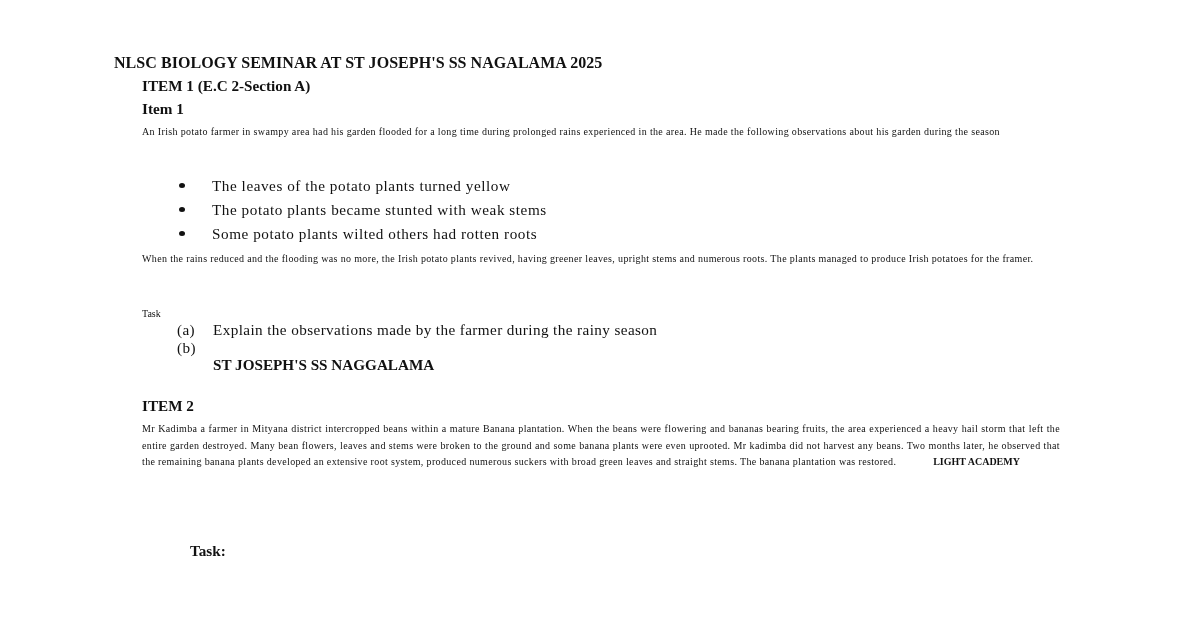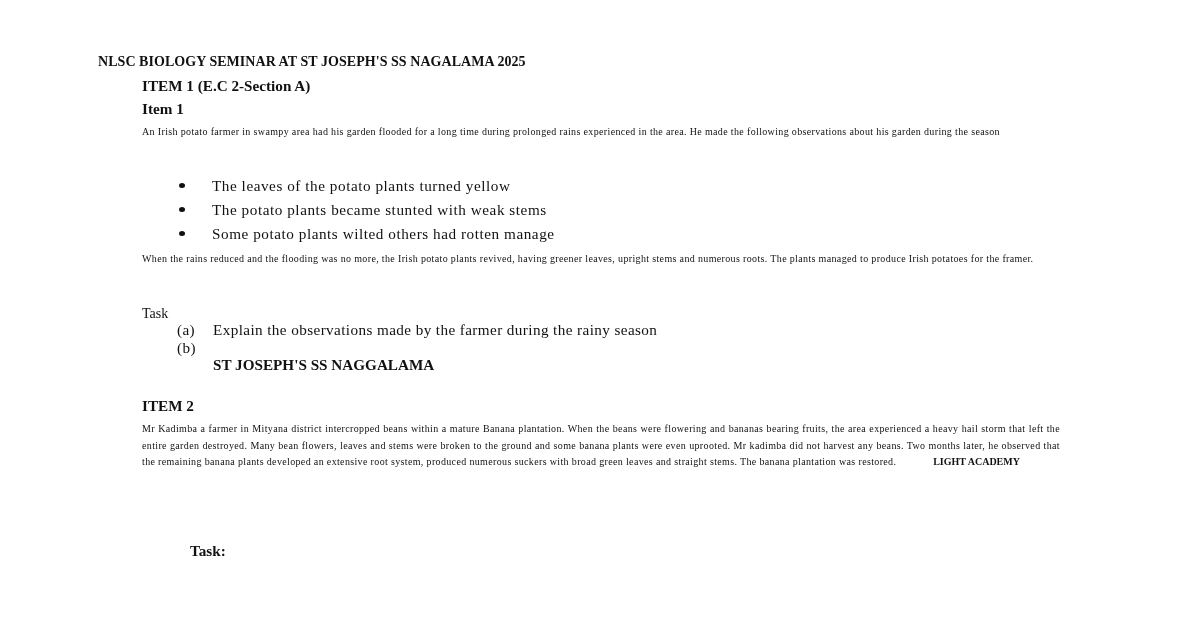--- a/index.html
+++ b/index.html
@@ -25,23 +25,23 @@
       position: absolute;
       left: 0;
       font-size: 15.2px;
       line-height: 16px;
       white-space: nowrap;
       text-align: center;
     }
     .bold { font-weight: bold; }
     .title {
       position: absolute;
-      left: 98px;
+      left: 114px;
       top: 54px;
-      font-size: 14px;
+      font-size: 16px;
       font-weight: bold;
       white-space: nowrap;
       letter-spacing: 0.05px;
     }
     .para {
       position: absolute;
       left: 0;
       width: 918px;
       font-size: 10px;
       line-height: 16.3px;
@@ -129,27 +129,27 @@
     <li class="bullet-item">
       <span class="bullet-dot"></span>
       <span class="bullet-text">The leaves of the potato plants turned yellow</span>
     </li>
     <li class="bullet-item">
       <span class="bullet-dot"></span>
       <span class="bullet-text">The potato plants became stunted with weak stems</span>
     </li>
     <li class="bullet-item">
       <span class="bullet-dot"></span>
-      <span class="bullet-text">Some potato plants wilted others had rotten manage</span>
+      <span class="bullet-text">Some potato plants wilted others had rotten roots</span>
     </li>
   </ul>
 
   <div class="para" style="top:251px;">When the rains reduced and the flooding was no more, the Irish potato plants revived, having greener leaves, upright stems and numerous roots. The plants managed to produce Irish potatoes for the framer.</div>
 
-  <div class="line" style="top:306px; font-size:14px;">Task</div>
+  <div class="line" style="top:306px; font-size:10px;">Task</div>
 
   <div class="task-list">
     <div class="task-item">
       <span class="task-label">(a)</span>
       <span class="task-text first" style="right:auto;">Explain the observations made by the farmer during the rainy season</span>
     </div>
     <div class="task-item">
       <span class="task-label">(b)</span>
     </div>
   </div>

